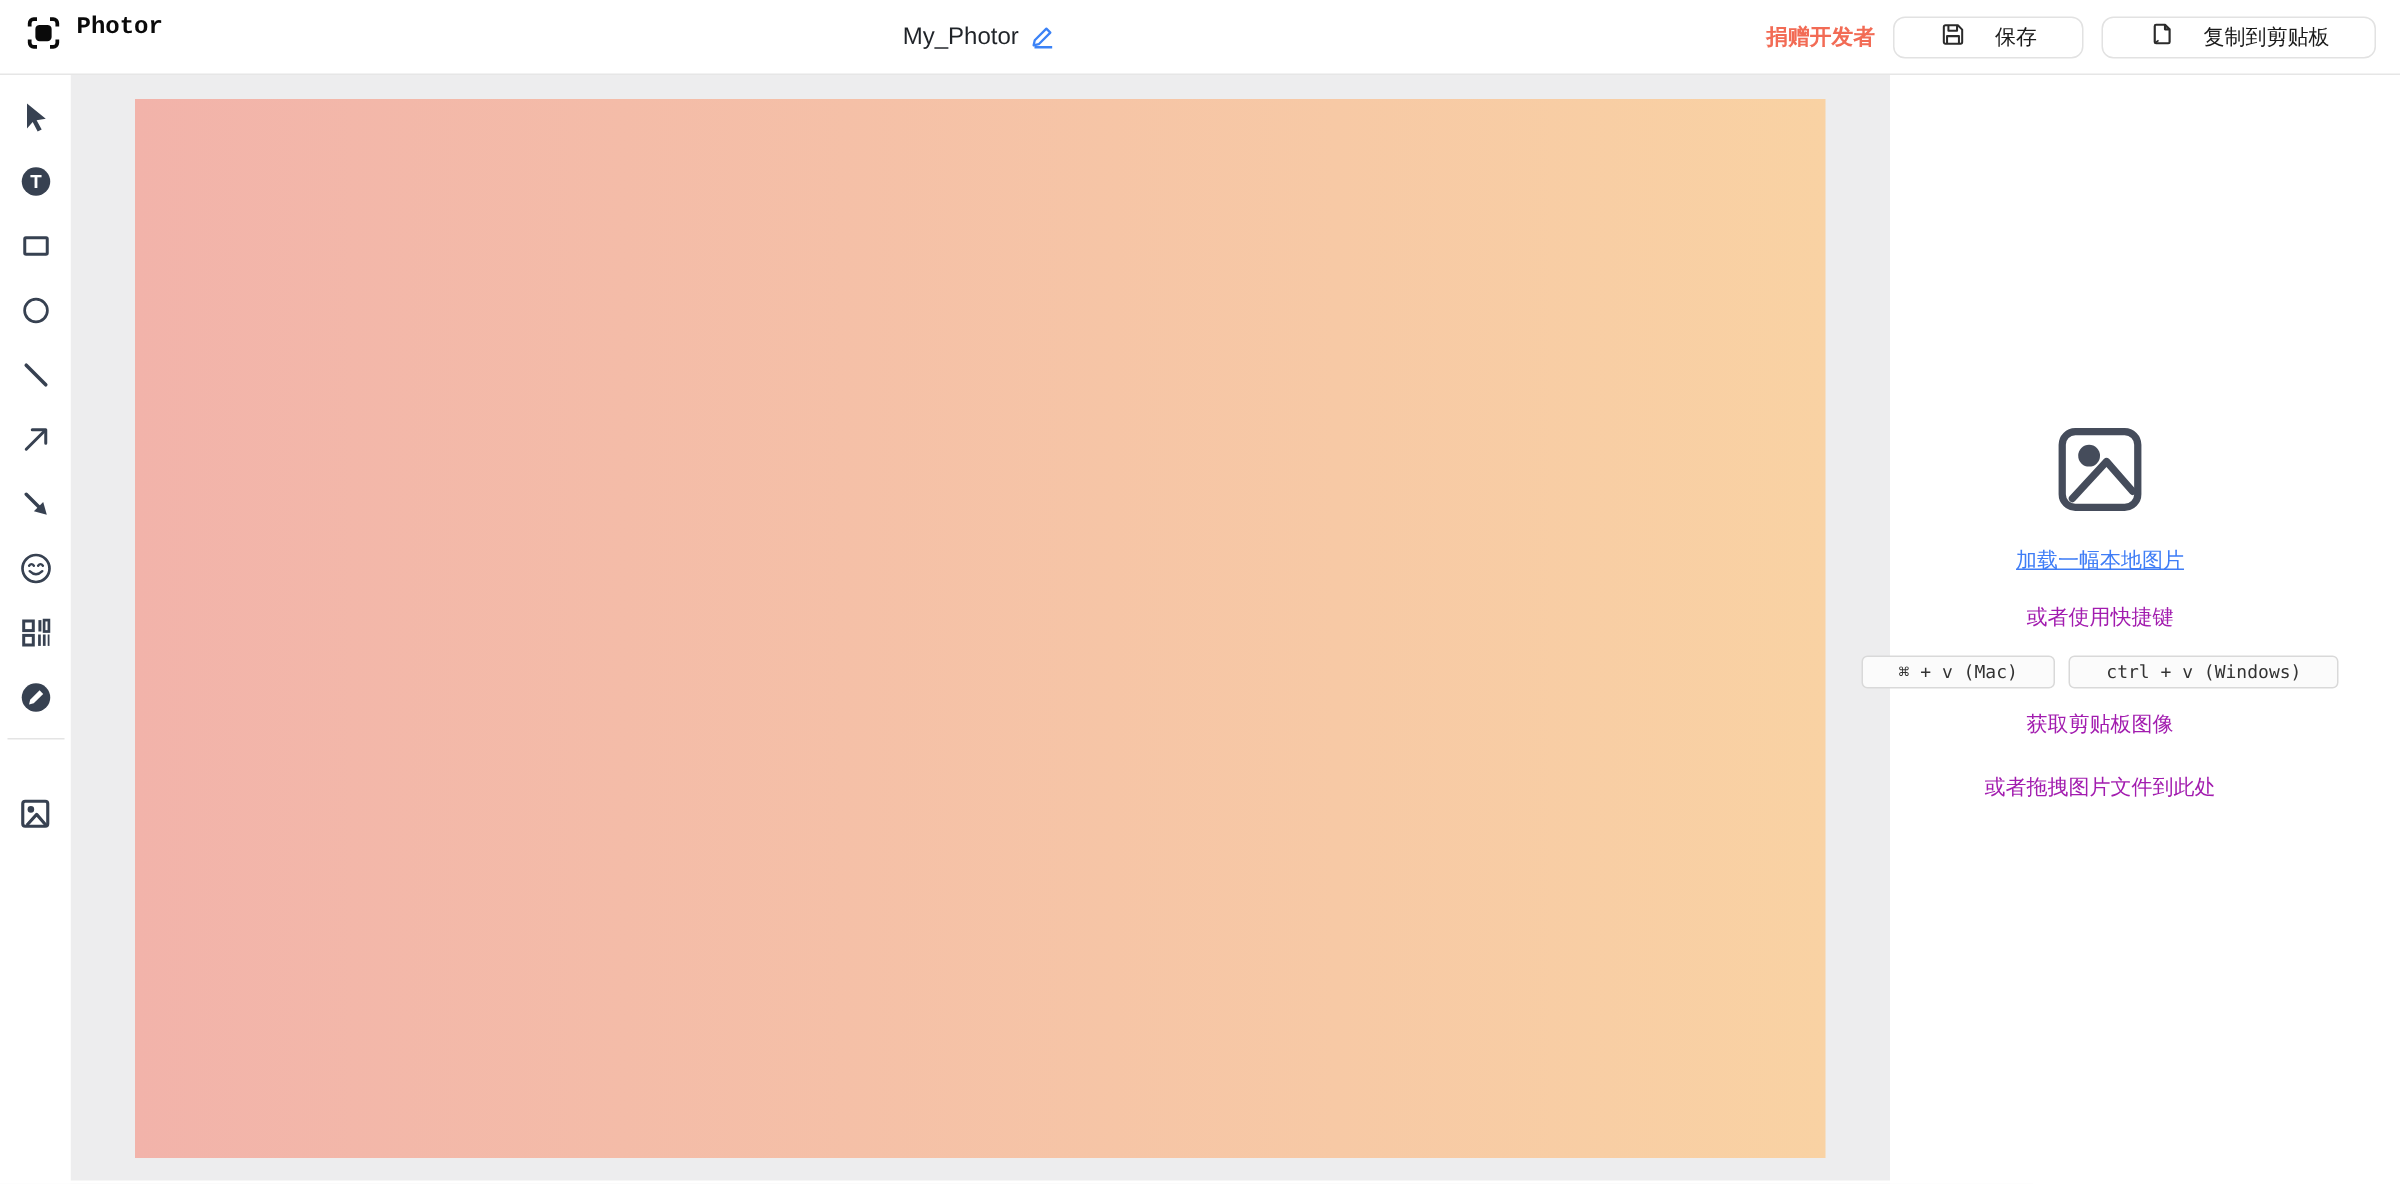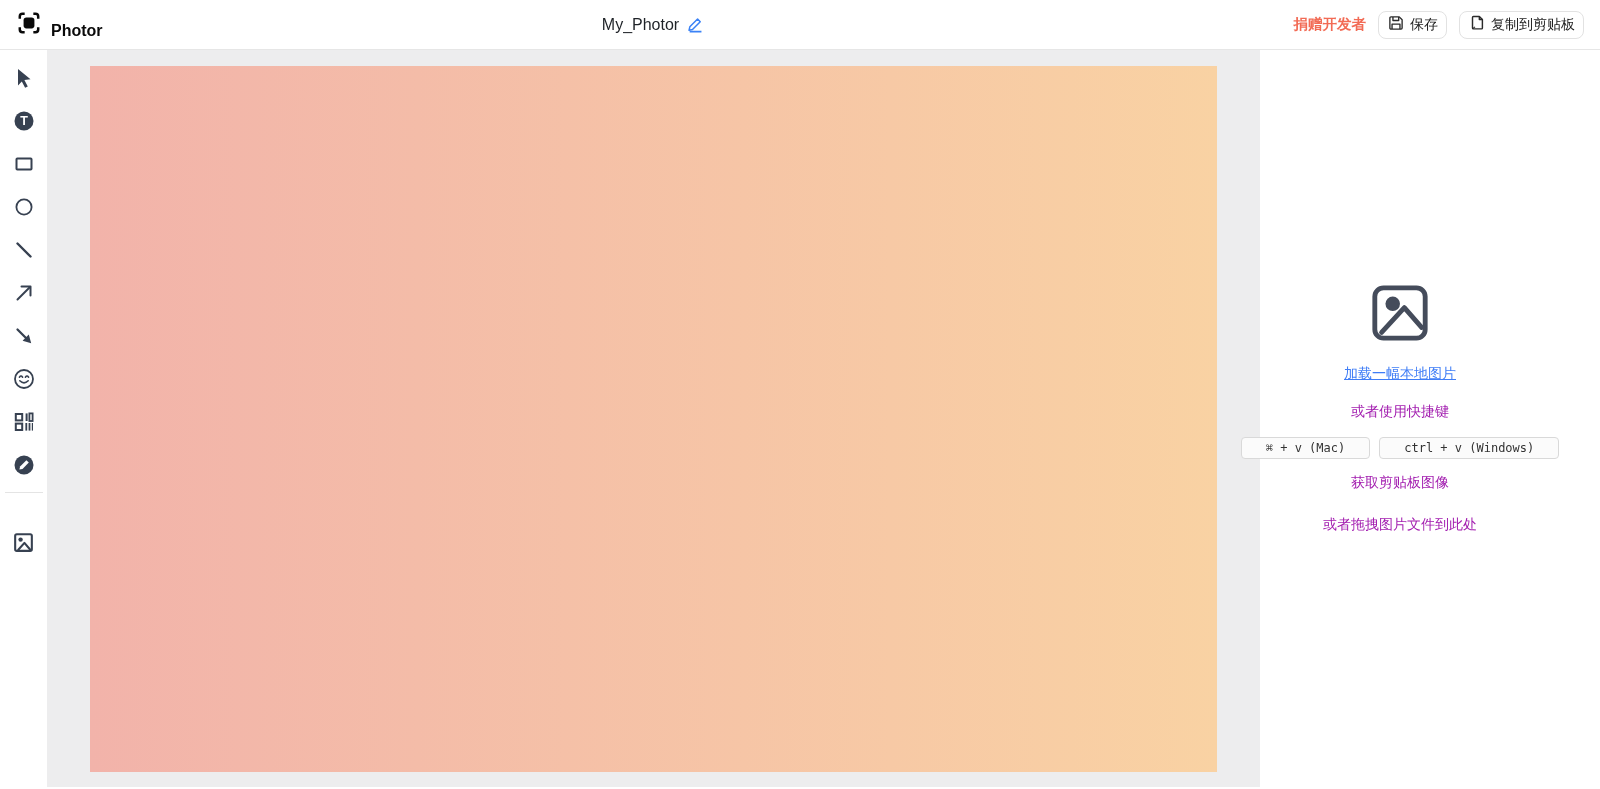--- a/index.html
+++ b/index.html
@@ -3,30 +3,30 @@
 <meta charset="utf-8">
 <style>
   * { margin:0; padding:0; box-sizing:border-box; }
   html,body { width:1600px; height:789px; overflow:hidden; background:#fff;
     font-family:"Liberation Sans","DejaVu Sans",sans-serif; color:#111; }
 
   
   .topbar { position:absolute; top:0; left:0; width:1600px; height:50px;
     background:#fff; border-bottom:1px solid #e6e6e6; display:flex;
     align-items:center; padding:0 16px; z-index:5; }
-  .brand { display:flex; align-items:flex-end; gap:9px; }
+  .brand { display:flex; align-items:flex-start; gap:9px;font-family:Liberation Mono, monospace; }
   .brand-name { font-size:16px; font-weight:bold; color:#0a0a0a; }
   .doc-title-wrap { position:absolute; left:653px; top:0; height:50px;
     transform:translateX(-50%); display:flex; align-items:center; gap:8px; }
   .doc-title { font-size:16px; color:#1f2328; }
   .edit-btn { display:flex; align-items:center; cursor:pointer; background:none; border:none; }
   .topbar-right { margin-left:auto; display:flex; align-items:center; gap:12px; }
   .donate { color:#f26b55; font-weight:bold; font-size:14.5px; margin-right:0; cursor:pointer; text-decoration:none; }
-  .tb-btn { display:flex; align-items:center; gap:5px; background:#fff;
-    border:1px solid #e2e2e2; border-radius:8px; padding:0 8px; height:28px;
+  .tb-btn { display:flex; align-items:center; gap:19px; background:#fff;
+    border:1px solid #e2e2e2; border-radius:8px; padding:0 30px; height:28px;
     font-size:14px; color:#1c1c1c; cursor:pointer;
     font-family:"Liberation Sans","DejaVu Sans",sans-serif; }
 
   
   .toolbar { position:absolute; top:50px; left:0; width:47px; height:739px;
     background:#fff; display:flex; flex-direction:column; align-items:center;
     padding-top:6px; z-index:4; }
   .tool { width:43px; height:43px; display:flex; align-items:center;
     justify-content:center; cursor:pointer; background:none; border:none; }
   .tool svg { display:block; }

